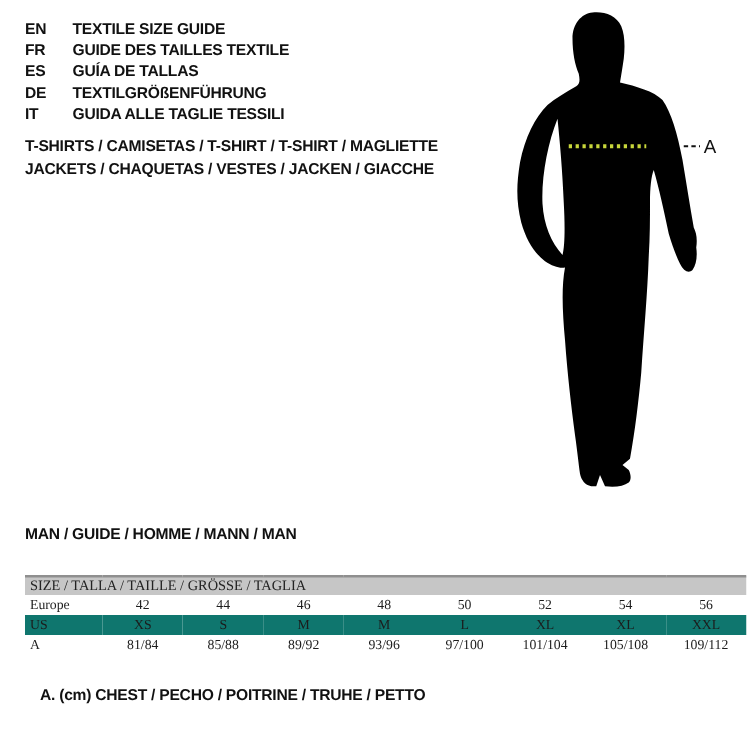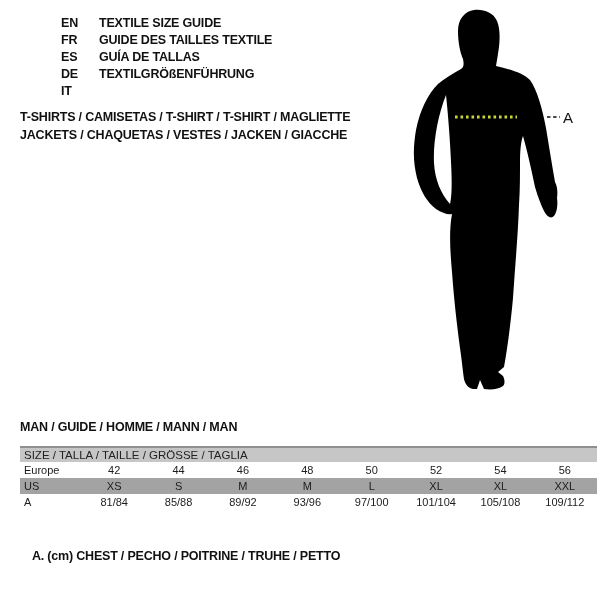--- a/index.html
+++ b/index.html
@@ -1,36 +1,36 @@
 <!DOCTYPE html>
 <html><head>
 <meta charset="utf-8">
 <style>
   html,body { margin:0; padding:0; background:#fff; }
   .canvas {
     position:relative; width:600px; height:600px; background:#ffffff;
     font-family:"Liberation Sans", sans-serif; color:#111; overflow:hidden;
   }
   
-  .lang-list { position:absolute; left:20px; top:15px; font-weight:bold; font-size:12.5px; letter-spacing:-0.2px;margin-left:41px; }
+  .lang-list { position:absolute; left:20px; top:15px; font-weight:bold; font-size:12.5px; letter-spacing:-0.2px; }
   .lang-row { display:flex; height:17px; line-height:17px; white-space:nowrap; }
   .lang-row .code { width:38px; flex:0 0 38px; }
   
   .categories { position:absolute; left:20px; top:109px; font-weight:bold; font-size:12.5px; line-height:17.5px; letter-spacing:-0.2px; white-space:nowrap; }
   
   .figure { position:absolute; left:0; top:0; }
   .figure text { font-family:"Liberation Sans", sans-serif; }
   
   .section-title { position:absolute; left:20px; top:420px; font-weight:bold; font-size:12.5px; letter-spacing:-0.2px; }
   
-  .size-table { position:absolute; left:20px; top:446px; width:577px; border-collapse:collapse; table-layout:fixed; }
+  .size-table { position:absolute; left:20px; top:460px; width:577px; border-collapse:collapse; table-layout:fixed;font-family:Liberation Serif, serif; }
   .size-table td { padding:0; height:16px; text-align:center; vertical-align:middle; font-size:11px; color:#1c1c1c; white-space:nowrap; }
   .size-table tr.head td { background:#c6c6c6; border-top:2px solid #8f8f8f; text-align:left; padding-left:4px; height:14px; font-size:11.5px; color:#222; }
   .size-table td.lbl { text-align:left; padding-left:4px; }
-  .size-table tr.stripe td { background:#a3a3a3; }
+  .size-table tr.stripe td { background:#0f766e; }
   
   .footnote { position:absolute; left:32px; top:549px; font-weight:bold; font-size:12.5px; letter-spacing:-0.2px; }
 </style>
 </head>
 <body>
 
 <div class="canvas">
 
   <div class="lang-list">
     <div class="lang-row">
@@ -44,20 +44,21 @@
     <div class="lang-row">
       <span class="code">ES</span>
       <span class="label">GUÍA DE TALLAS</span>
     </div>
     <div class="lang-row">
       <span class="code">DE</span>
       <span class="label">TEXTILGRÖßENFÜHRUNG</span>
     </div>
     <div class="lang-row">
       <span class="code">IT</span>
+      <span class="label">GUIDA ALLE TAGLIE TESSILI</span>
     </div>
   </div>
 
   <div class="categories">
     <div>T-SHIRTS / CAMISETAS / T-SHIRT / T-SHIRT / MAGLIETTE</div>
     <div>JACKETS / CHAQUETAS / VESTES / JACKEN / GIACCHE</div>
   </div>
 
   <svg class="figure" width="600" height="400" viewBox="0 0 600 400">
     <path fill-rule="evenodd" d="M474,10 C465,11 458,19 458,31 C458,42 460,52 463,59 C464,64 464,67 461,69

